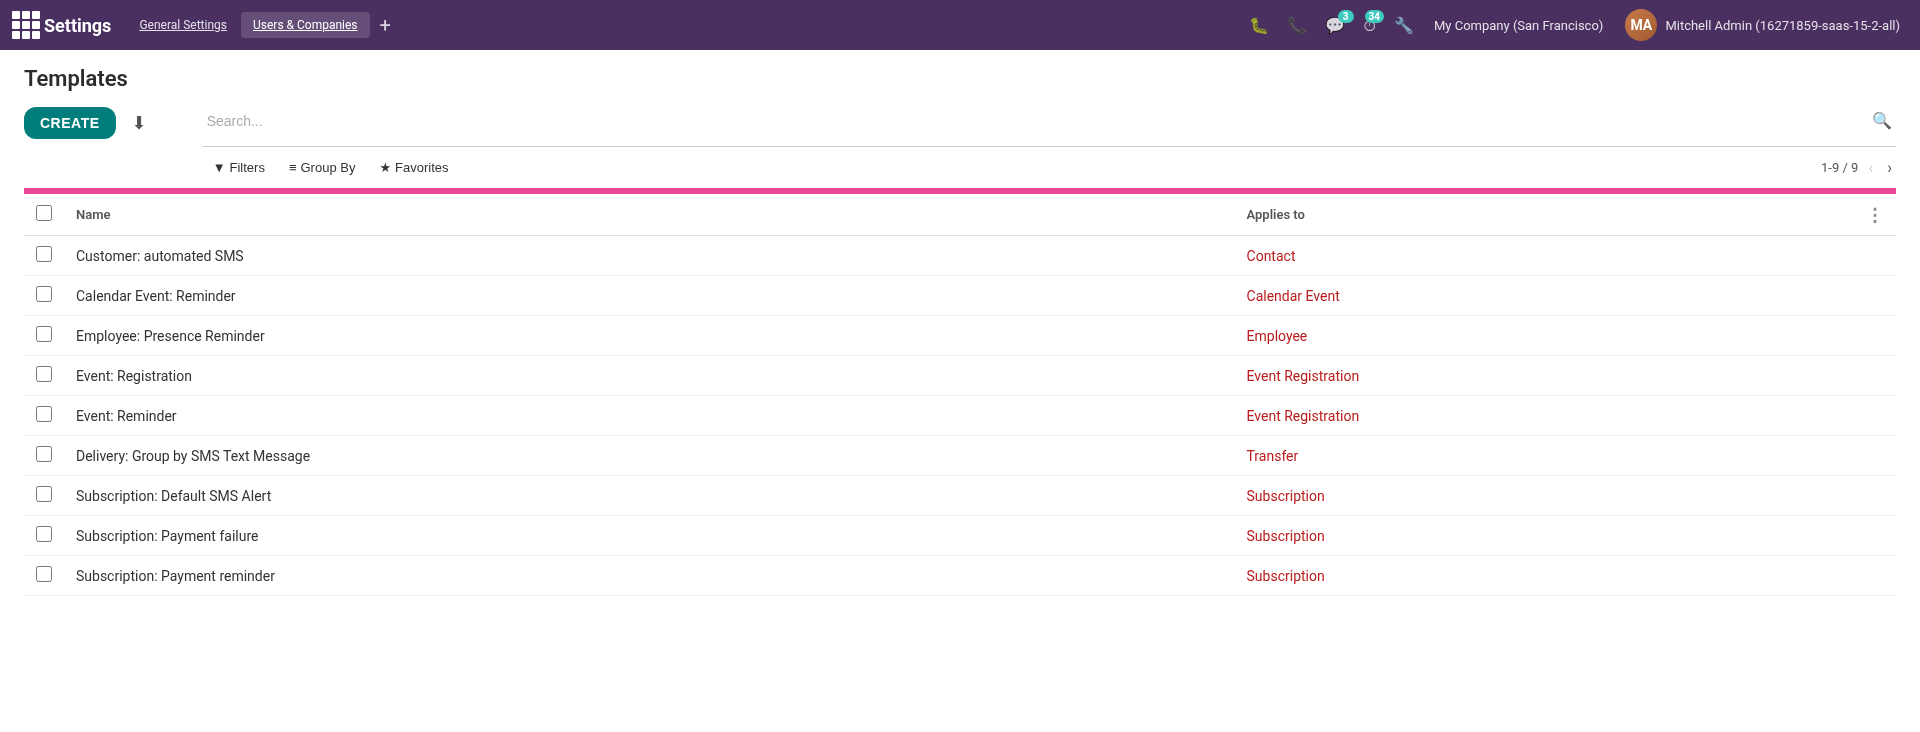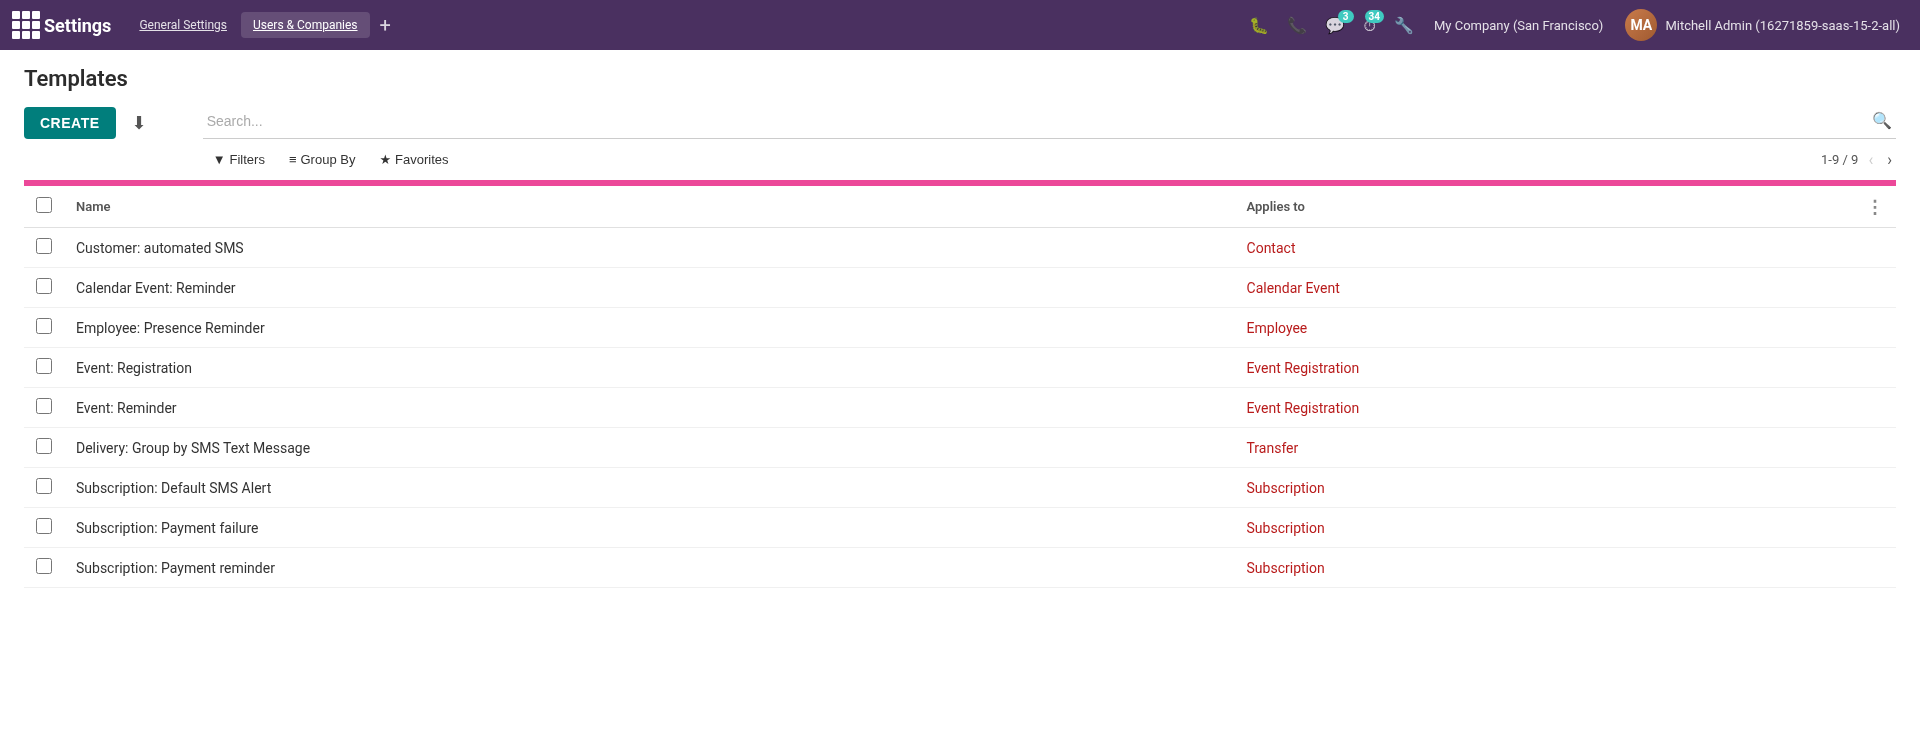--- a/index.html
+++ b/index.html
@@ -120,21 +120,21 @@
       font-size: 22px;
       font-weight: 600;
       color: #2c2c2c;
       margin-bottom: 16px;
     }
     .btn-create {
       background: #017e7c;
       color: #fff;
       border: none;
       padding: 8px 16px;
-      border-radius: 4px;
+      border-radius: 12px;
       font-size: 14px;
       font-weight: 600;
       cursor: pointer;
       letter-spacing: 0.5px;
     }
     .btn-download {
       background: transparent;
       border: none;
       cursor: pointer;
       color: #555;
@@ -247,21 +247,21 @@
     .top-right {
       flex: 1;
       margin-left: 48px;
       display: flex;
       flex-direction: column;
     }
     .search-row {
       display: flex;
       align-items: center;
       border-bottom: 1px solid #ccc;
-      padding-bottom: 4px;
+      padding-bottom: 12px;
       margin-bottom: 8px;
     }
     .filter-row2 {
       display: flex;
       align-items: center;
       gap: 4px;
     }
   </style>
 </head>
 <body>

